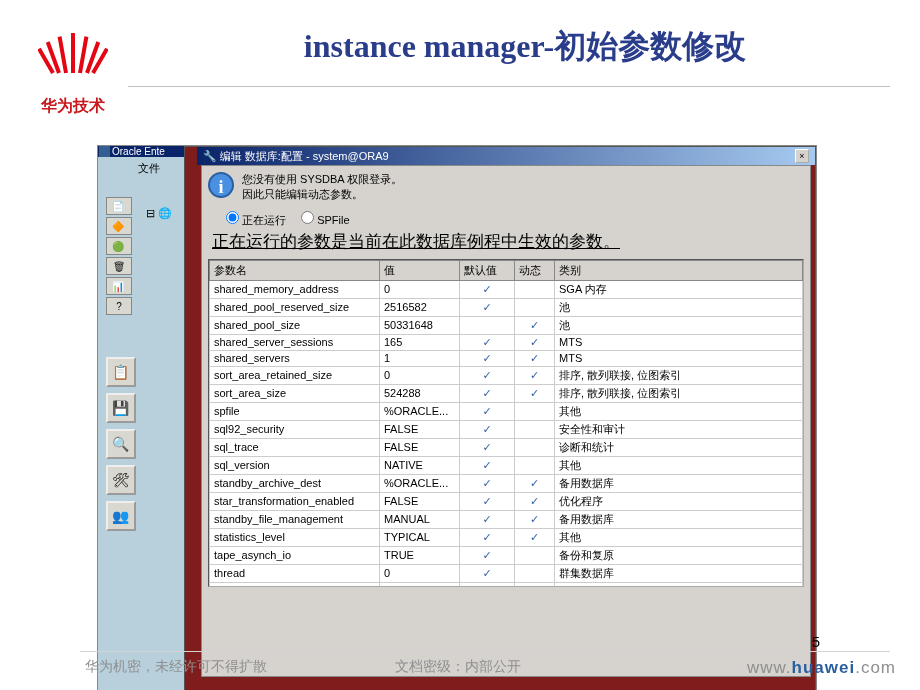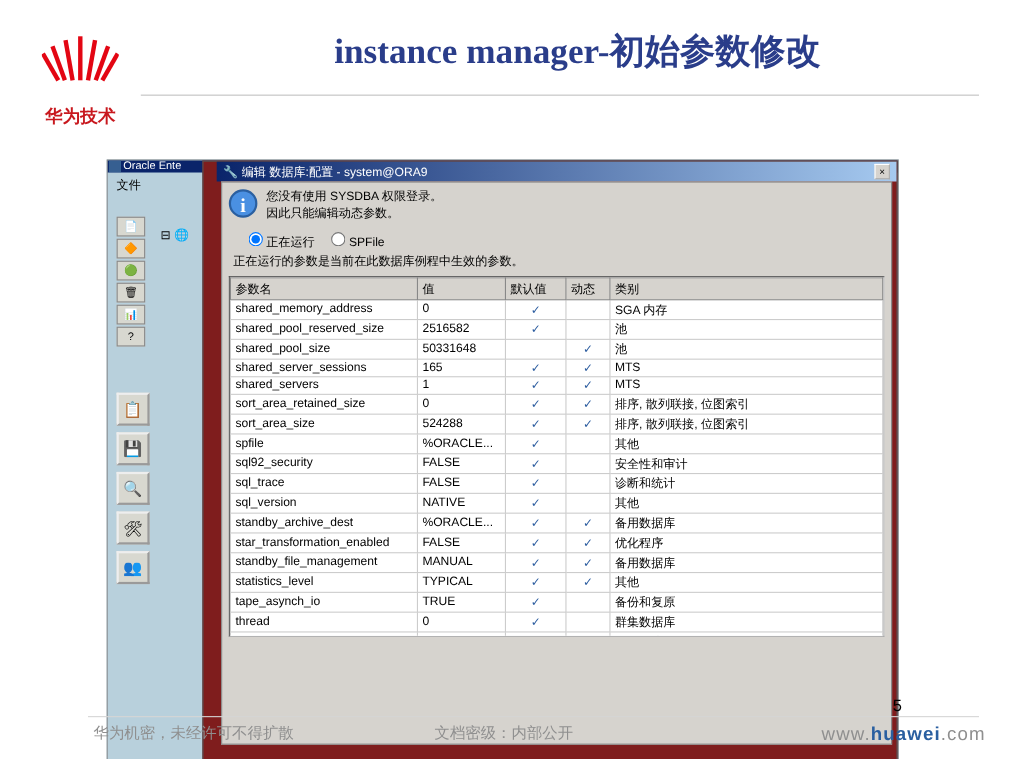--- a/index.html
+++ b/index.html
@@ -18,40 +18,40 @@
   
   .hr { position: absolute; top: 86px; left: 128px; right: 30px; height: 1px; background: #c0c0c0; }
 
   
   .shot { position: absolute; top: 145px; left: 97px; width: 720px; height: 560px; background: #9fbfcf; border: 1px solid #888; }
 
   
   .oem-titlebar { position: absolute; top: 0; left: 0; right: 0; height: 11px; background: #0a246a; color: #fff; font-size: 10px; padding-left: 14px; line-height: 11px; }
   .oem-icon { position: absolute; left: 1px; top: 0; width: 11px; height: 11px; background: #365f91; }
   .oem-left { position: absolute; top: 11px; left: 0; width: 86px; bottom: 0; background: #b8d0dc; }
-  .oem-menu { font-size: 11px; color: #000; padding: 4px 8px; }
+  .oem-menu { font-size: 11px; color: #000; padding: 4px 8px; margin-left: 32px; }
   .oem-toolbar { position: absolute; top: 40px; left: 8px; width: 32px; }
   .tb-btn { width: 26px; height: 18px; background: #d8d8d0; border: 1px solid #888; margin-bottom: 2px; display: flex; align-items: center; justify-content: center; }
   .tb-btn span { font-size: 10px; }
   .oem-toolbar2 { position: absolute; top: 200px; left: 8px; width: 35px; }
   .tb-btn2 { width: 30px; height: 30px; background: #d8d8d0; border: 2px outset #eee; margin-bottom: 6px; display: flex; align-items: center; justify-content: center; font-size: 14px; }
 
   
   .dialog { position: absolute; top: 0; left: 86px; right: 0; height: 100%; background: #7f1d1d; border: 1px solid #555; padding-left: 12px; }
   .dlg-title { height: 18px; background: linear-gradient(90deg, #0a246a, #a6caf0); color: #fff; font-size: 11px; padding: 2px 6px; display: flex; align-items: center; justify-content: space-between; }
   .dlg-close { width: 14px; height: 14px; background: #d6d3ce; border: 1px outset #fff; font-size: 9px; line-height: 12px; text-align: center; color: #000; }
   .tab-strip { height: 22px; padding: 4px 4px 0 4px; }
   .tab { display: inline-block; background: #d6d3ce; border: 1px solid #888; border-bottom: none; padding: 2px 10px; font-size: 11px; border-radius: 3px 3px 0 0; }
   .tab-panel { background: #d6d3ce; border: 1px solid #888; margin: 0 4px 4px 4px; padding: 6px; height: calc(100% - 44px); }
   .info-row { display: flex; align-items: flex-start; gap: 8px; margin-bottom: 8px; }
   .info-icon { width: 26px; height: 26px; border-radius: 50%; background: #4a90e2; color: #fff; font-weight: bold; text-align: center; line-height: 26px; border: 2px solid #2a5fa0; font-size: 18px; font-family: serif; }
   .info-text { font-size: 11px; line-height: 1.4; }
   .radio-row { font-size: 11px; margin: 4px 0 2px 18px; }
   .radio-row label { margin-right: 12px; }
-  .hint { font-size: 11px; margin: 2px 0 6px 4px; }
+  .hint { font-size: 17px; margin: 2px 0 6px 4px; text-decoration: underline; }
 
   
   .ptable { width: 100%; border-collapse: collapse; background: #fff; font-size: 11px; table-layout: fixed; }
   .ptable th { background: #d6d3ce; border: 1px solid #888; padding: 2px 4px; font-weight: normal; text-align: left; margin-left: 20px; }
   .ptable td { border: 1px solid #ccc; padding: 1px 4px; height: 16px; white-space: nowrap; overflow: hidden; }
   .ptable td.val { background: #fff; }
   .check { color: #2e5ea0; text-align: center; }
 
   .table-wrap { height: 328px; overflow: hidden; border: 1px inset #aaa; background: #fff; }
 

